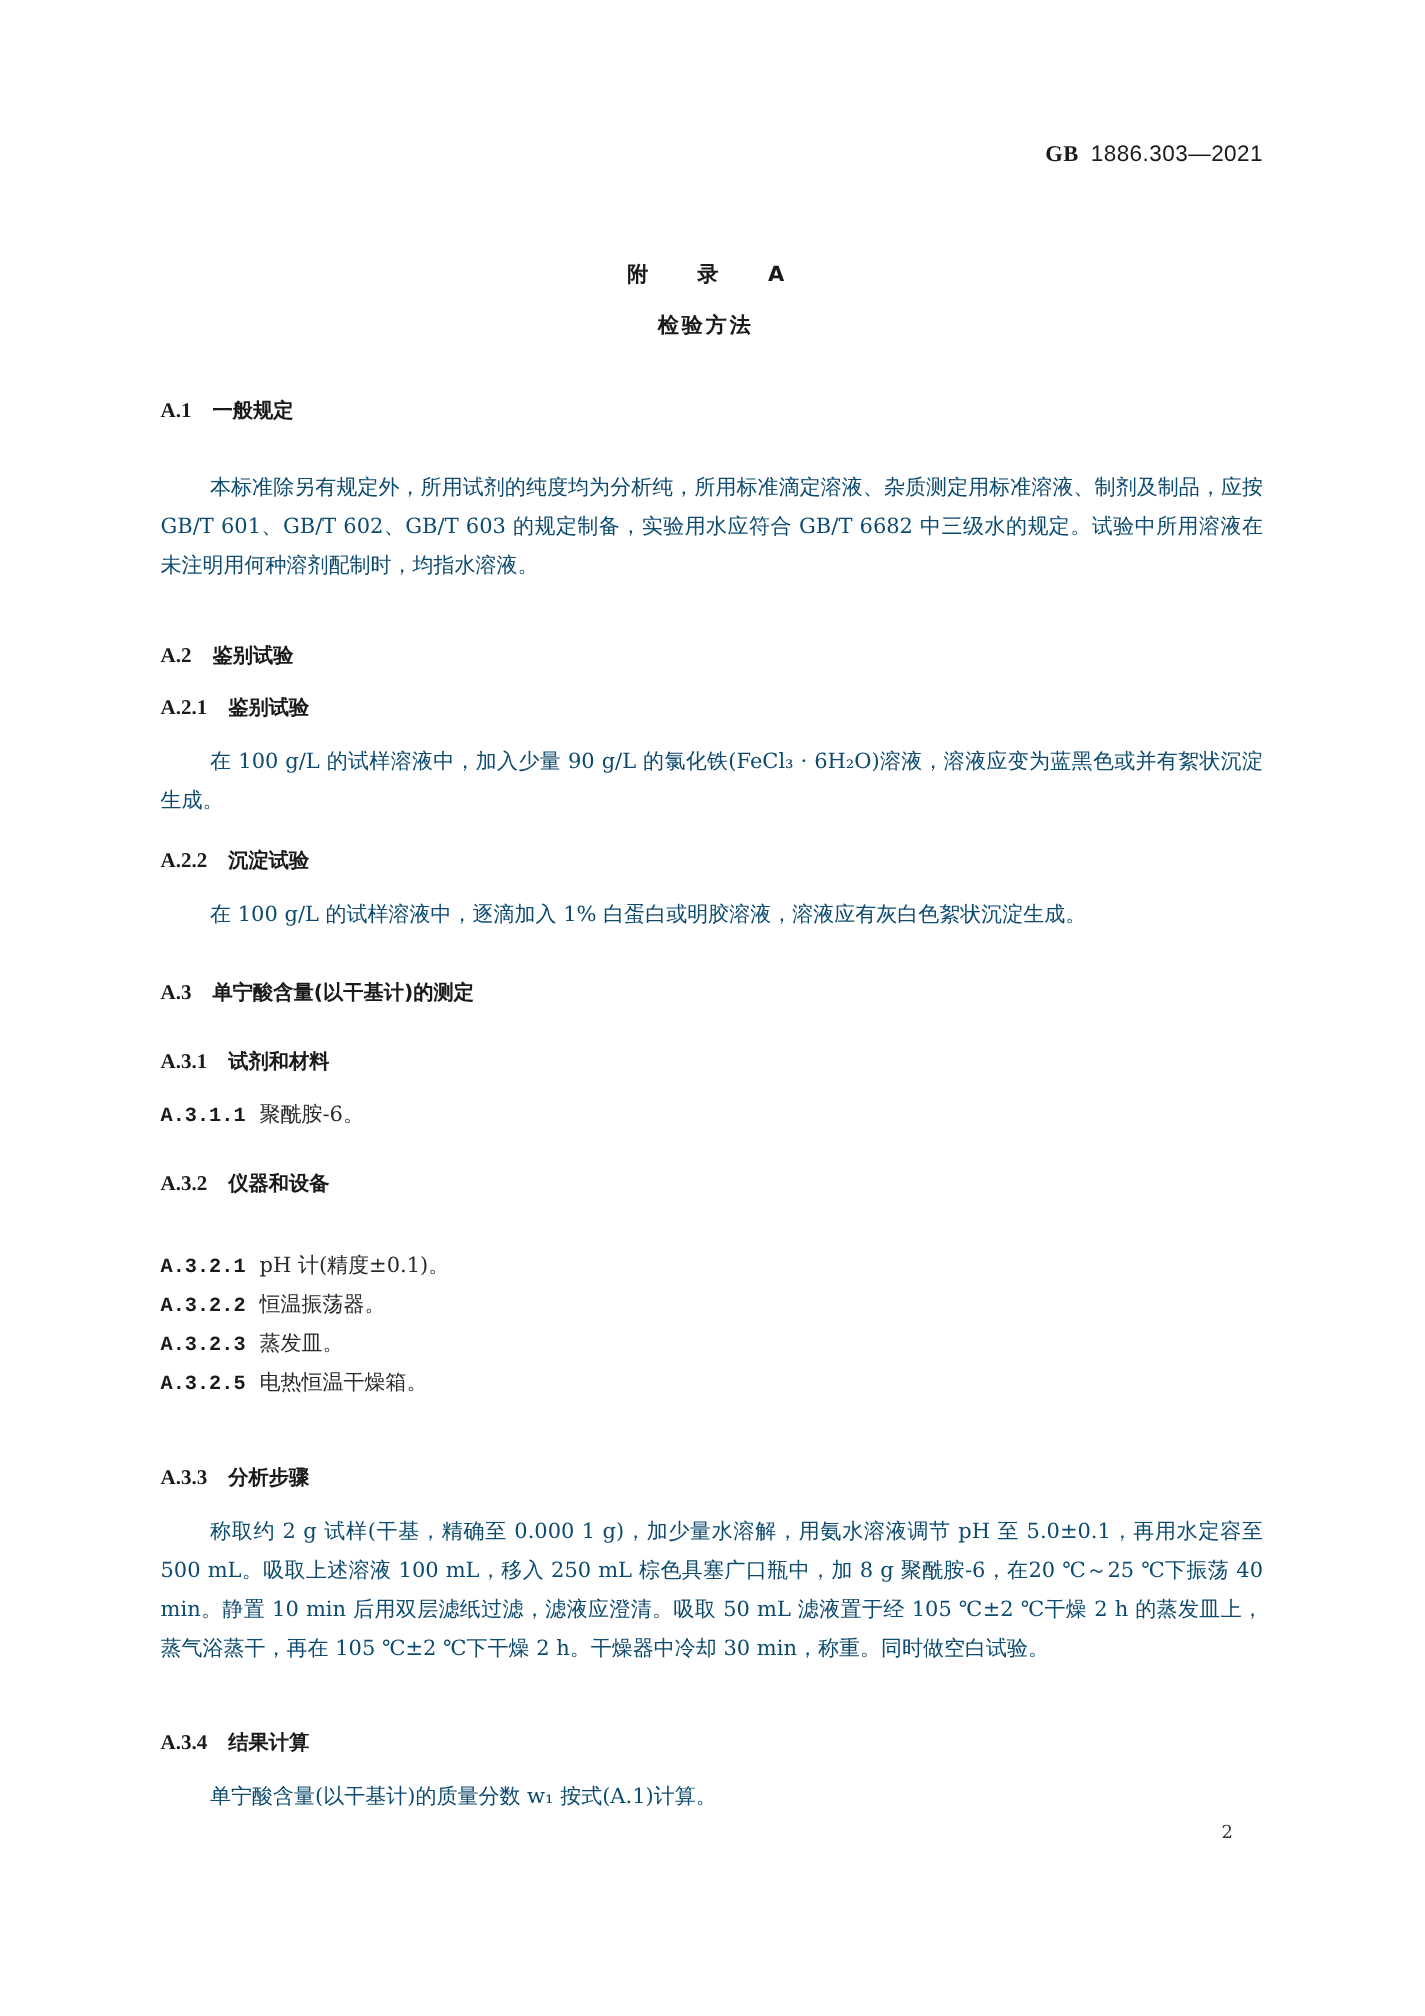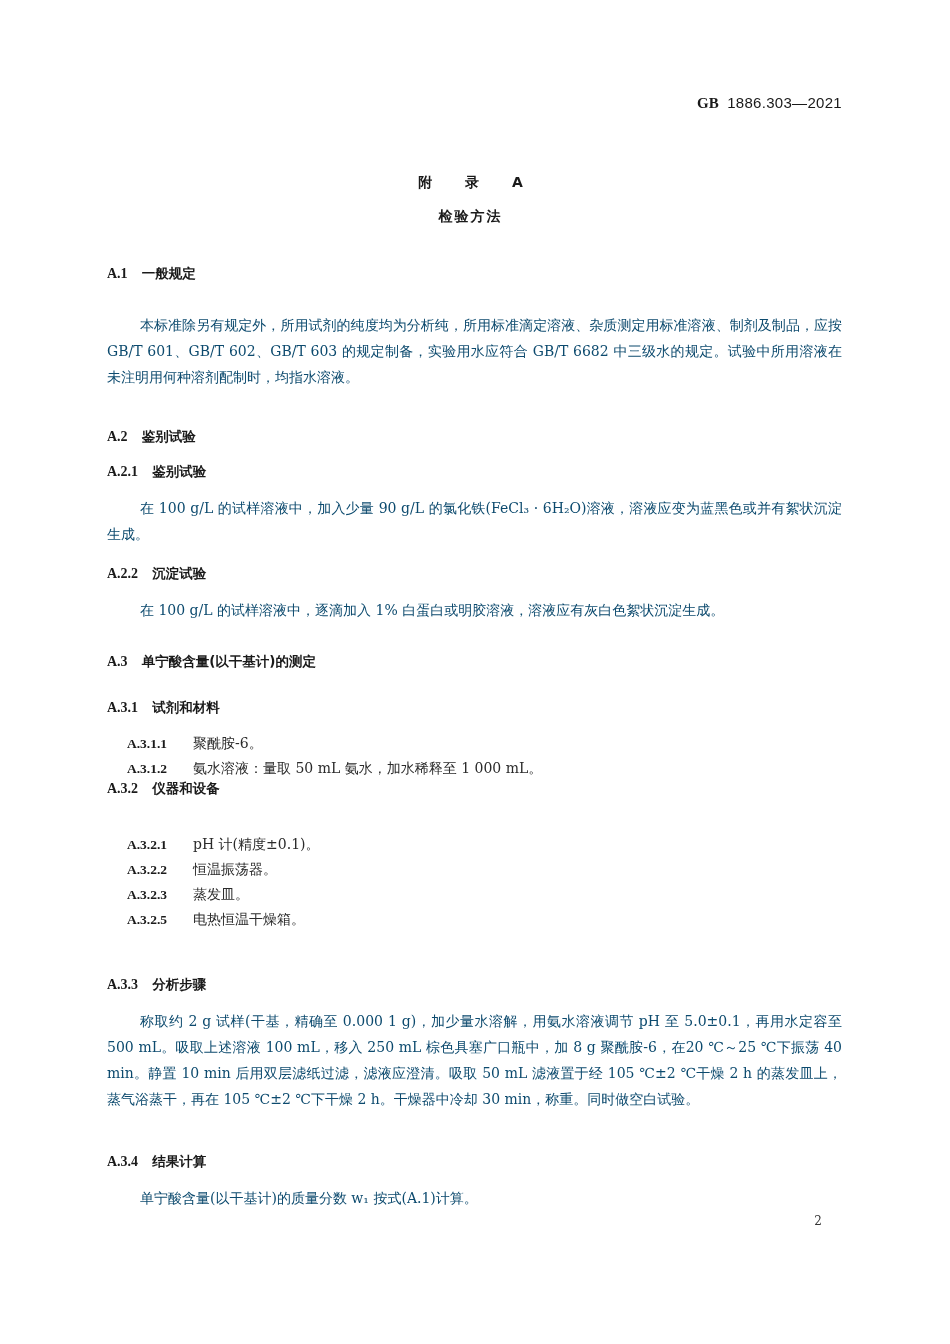--- a/index.html
+++ b/index.html
@@ -27,23 +27,22 @@
       font-weight: bold; font-size: 13.5px; white-space: nowrap;
     }
     .h .num { display: inline-block; margin-right: 14px; font-family: "Liberation Serif", serif; font-size: 14px; }
     .p {
       font-size: 14px; line-height: 26px; text-indent: 33px;
       text-align: justify; color: #0c4a6e;
     }
     .item { font-size: 14px; line-height: 25px; white-space: nowrap; color: #2a2a2a; }
     .item .num {
       display: inline-block; width: 66px;
-      font-family: Liberation Serif, serif; font-weight: bold; font-size: 13.5px;
+      font-family: Liberation Mono, monospace; font-weight: bold; font-size: 13.5px;
       color: #1a1a1a;
-      margin-left: 20px;
     }
     .page-num { position: absolute; top: 1214px; right: 128px; font-size: 12px; color: #333; }
   </style>
 </head>
 <body>
 
 <div class="std-no"><b>GB</b><span>1886.303—2021</span></div>
 
 <div class="annex-title">附 录 A</div>
 <div class="annex-sub">检验方法</div>
@@ -69,21 +68,20 @@
 
 <div class="block h" style="top:653px;">
   <span class="num">A.3</span><span>单宁酸含量(以干基计)的测定</span>
 </div>
 
 <div class="block h" style="top:699px;">
   <span class="num">A.3.1</span><span>试剂和材料</span>
 </div>
 <div class="block" style="top:731px;">
   <div class="item"><span class="num">A.3.1.1</span><span>聚酰胺-6。</span></div>
-  <div class="item"><span class="num">A.3.1.2</span><span>氨水溶液：量取 50 mL 氨水，加水稀释至 1 000 mL。</span></div>
 </div>
 
 <div class="block h" style="top:780px;">
   <span class="num">A.3.2</span><span>仪器和设备</span>
 </div>
 <div class="block" style="top:832px;">
   <div class="item"><span class="num">A.3.2.1</span><span>pH 计(精度±0.1)。</span></div>
   <div class="item"><span class="num">A.3.2.2</span><span>恒温振荡器。</span></div>
   <div class="item"><span class="num">A.3.2.3</span><span>蒸发皿。</span></div>
   <div class="item"><span class="num">A.3.2.5</span><span>电热恒温干燥箱。</span></div>

